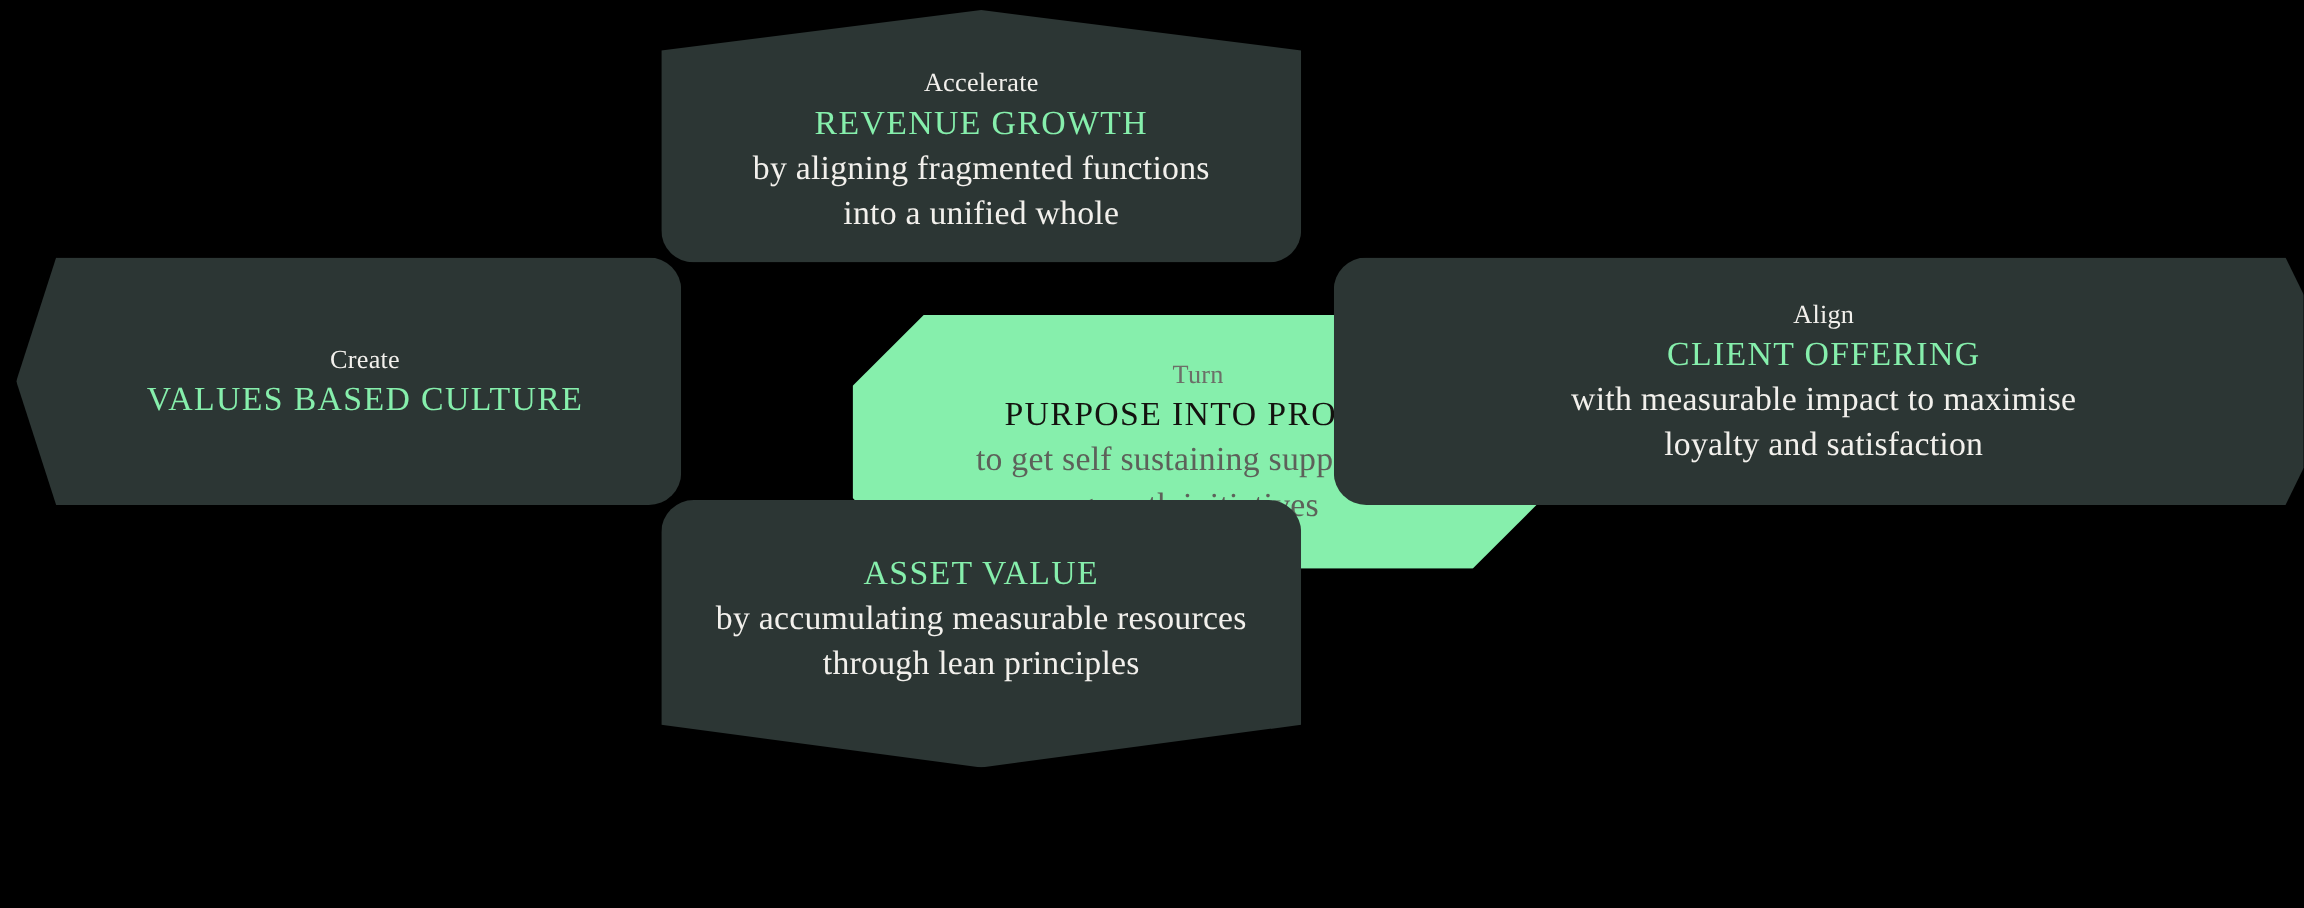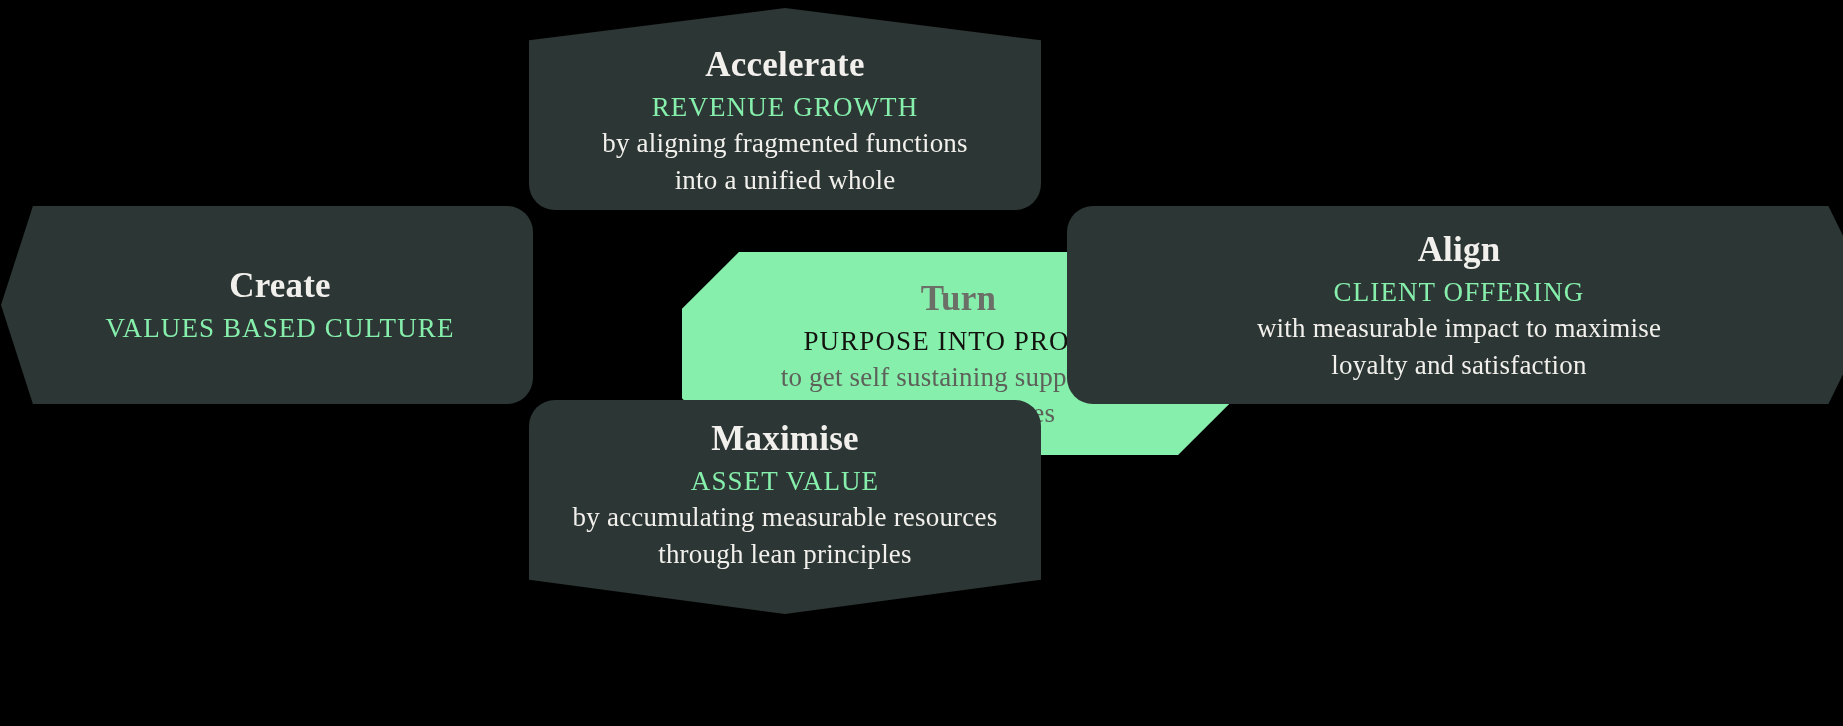--- a/index.html
+++ b/index.html
@@ -21,23 +21,23 @@
 
   
   .node-text {
     position: relative;
     z-index: 3;
     text-align: center;
     line-height: 1.34;
     letter-spacing: 0.2px;
   }
   .line-lead {
-    font-size: 35px;
+    font-size: 21px;
     color: #f2f0ec;
-    font-weight: 700;
+    font-weight: 400;
   }
   .line-key {
     font-size: 27px;
     color: #86efac;
     letter-spacing: 1.1px;
     font-weight: 400;
   }
   .line-body {
     font-size: 27px;
     color: #f2f0ec;
@@ -125,21 +125,21 @@
   }
   .right-wrap .node-right {
     left: 0;
     top: 0;
     width: 810px;
     height: 198px;
   }
 
   .left-wrap {
     position: absolute;
-    left: 1px;
+    left: 13px;
     top: 206px;
     width: 532px;
     height: 248px;
   }
   .left-wrap .node-left {
     left: 0;
     top: 0;
     width: 532px;
     height: 198px;
   }
@@ -190,21 +190,20 @@
     <div class="node-text">
       <div class="line-lead">Accelerate</div>
       <div class="line-key">REVENUE GROWTH</div>
       <div class="line-body">by aligning fragmented functions</div>
       <div class="line-body">into a unified whole</div>
     </div>
   </div>
 
   <div class="node node-bottom">
     <div class="node-text">
-      <div class="line-lead">Maximise</div>
       <div class="line-key">ASSET VALUE</div>
       <div class="line-body">by accumulating measurable resources</div>
       <div class="line-body">through lean principles</div>
     </div>
   </div>
 
   <div class="left-wrap">
     <div class="node node-left">
       <div class="node-text">
         <div class="line-lead">Create</div>

